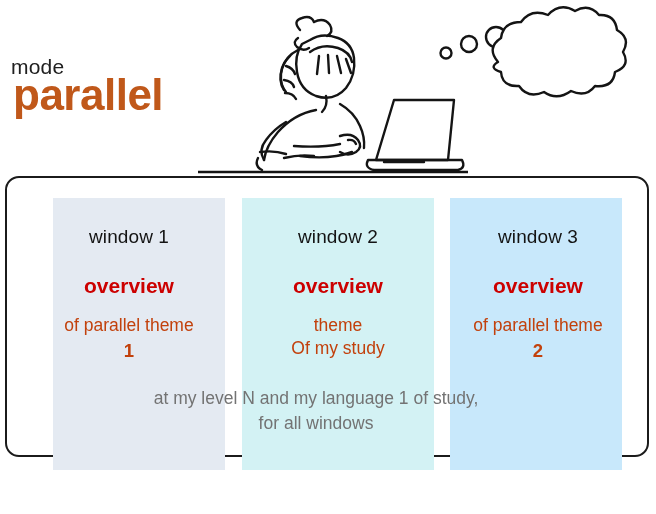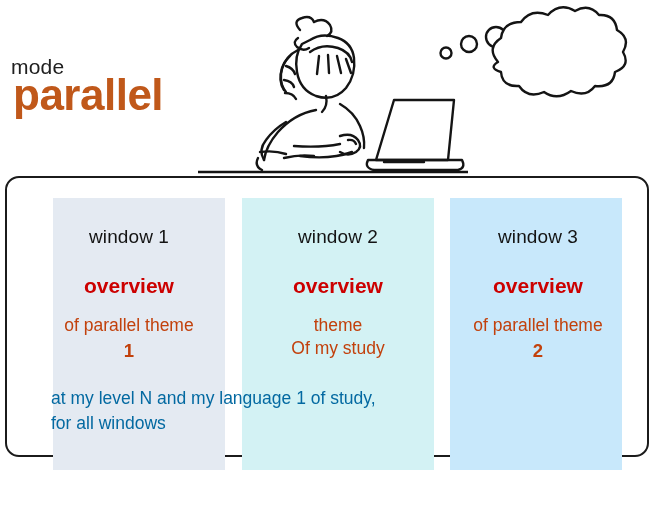--- a/index.html
+++ b/index.html
@@ -136,26 +136,27 @@
     display: block;
     font-weight: bold;
     font-size: 18.5px;
     margin-top: 2px;
   }
   .win-desc .ln { display: block; }
 
   
   #caption {
     position: absolute;
-    left: 44px;
+    left: 29px;
     top: 208px;
     width: 560px;
+    text-align: center;
     font-size: 17.5px;
     line-height: 25px;
-    color: #0369a1;
+    color: #737373;
     pointer-events: none;
   }
   #caption span { display: block; }
 </style>
 </head>
 <body>
 
 <div id="header">
 
   <div id="mode-label">mode</div>

